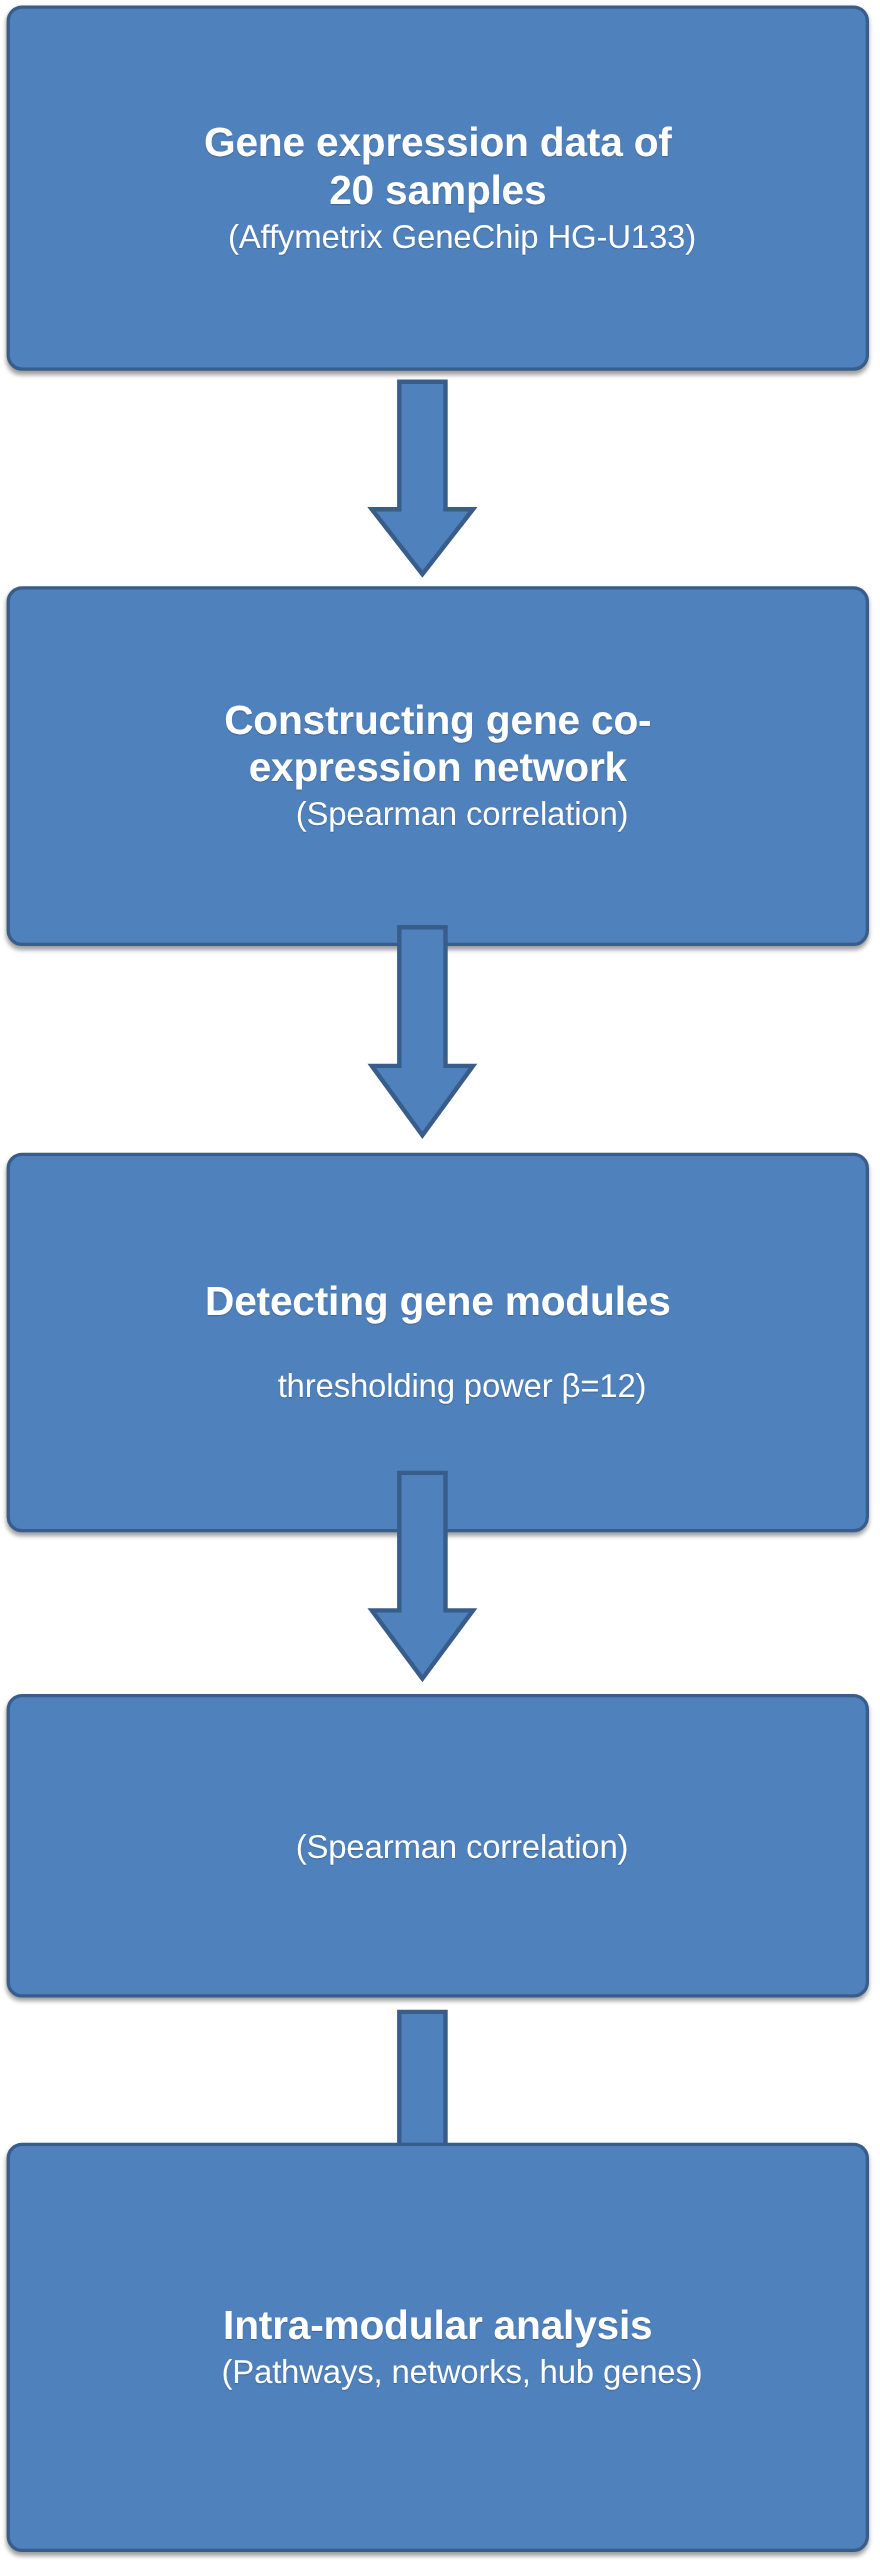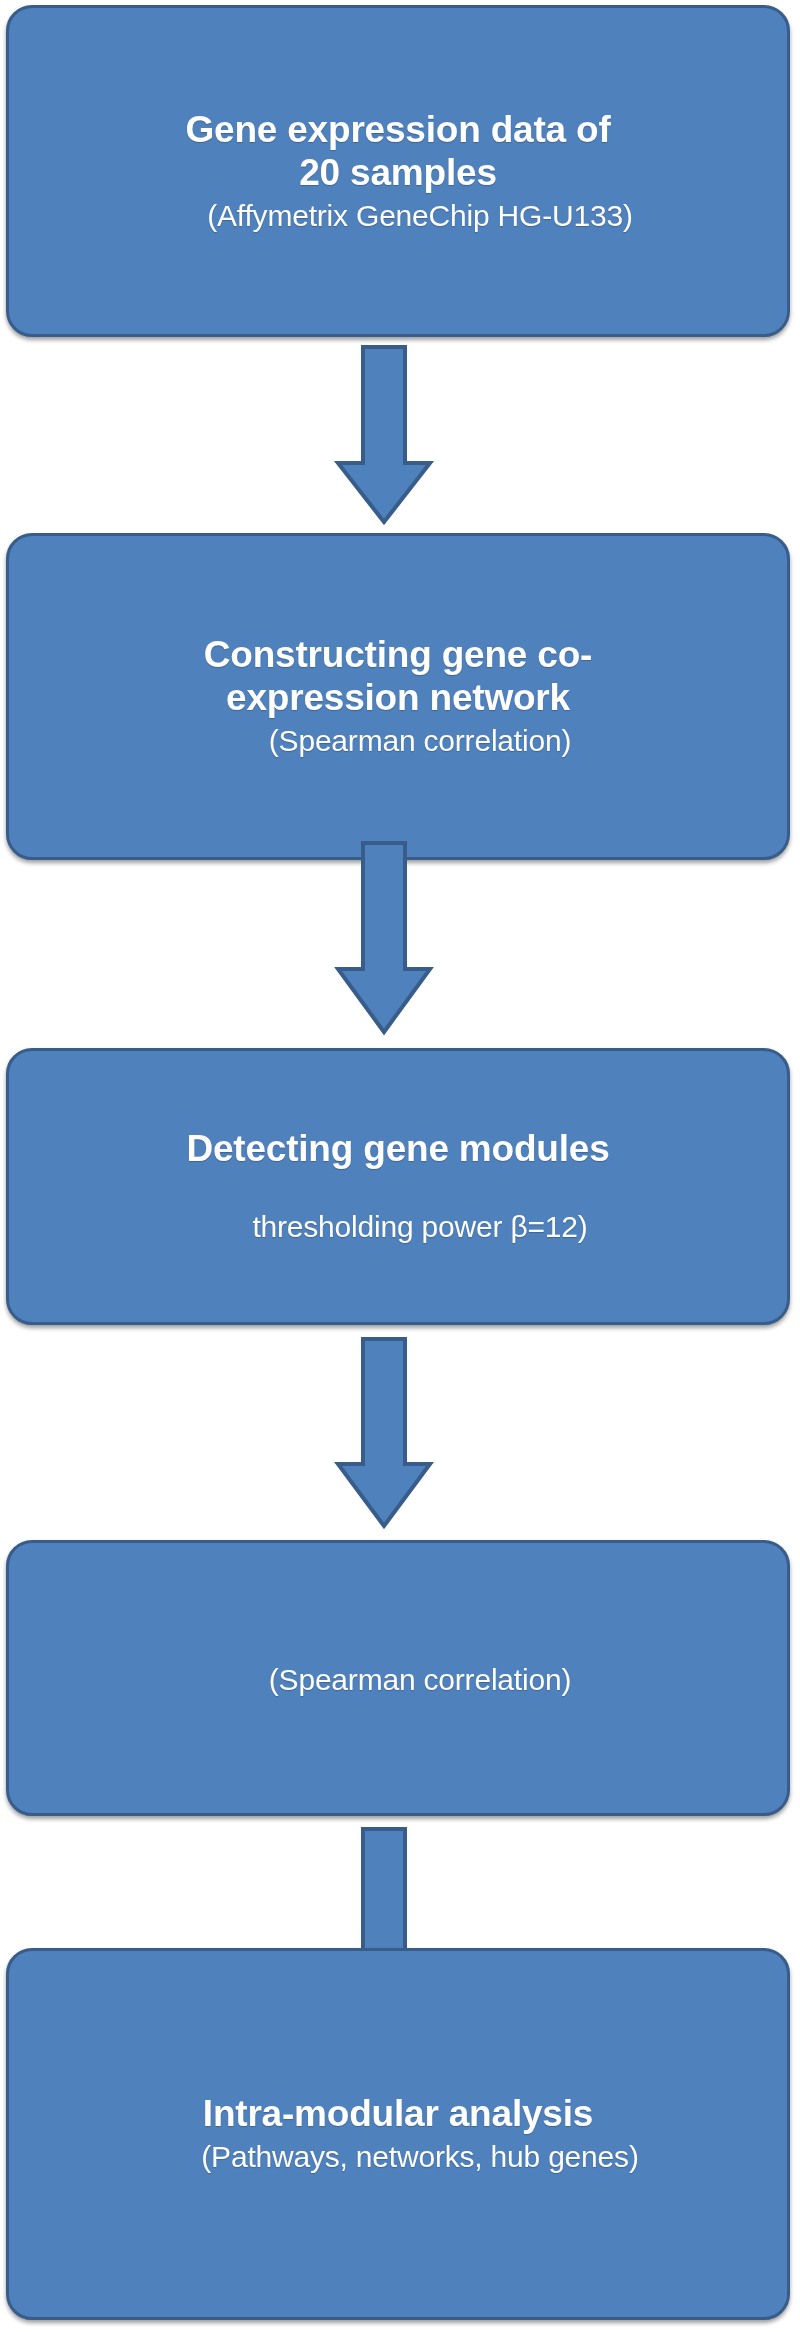--- a/index.html
+++ b/index.html
@@ -23,21 +23,21 @@
   }
 
   
   .node {
     position: absolute;
     left: 6px;
     width: 784px;
     box-sizing: border-box;
     background: #4F81BD;
     border: 3px solid #385D8A;
-    border-radius: 26px;
+    border-radius: 14px;
     box-shadow: 0 3px 4px rgba(0,0,0,0.38);
     display: flex;
     flex-direction: column;
     align-items: center;
     justify-content: center;
     text-align: center;
     color: #FFFFFF;
     padding: 4px 14px;
   }
 
@@ -57,21 +57,21 @@
     letter-spacing: -0.2px;
     text-shadow: 0 1px 1px rgba(0,0,0,0.22);
     max-width: 100%;
     margin-top: 3px;
     margin-left: 44px;
   }
 
   
   #node-0 { top: 5px;    height: 332px; }
   #node-1 { top: 533px;  height: 327px; }
-  #node-2 { top: 1048px; height: 277px; }
+  #node-2 { top: 1048px; height: 345px; }
   #node-3 { top: 1540px; height: 276px; }
   #node-4 { top: 1948px; height: 372px; }
 
   
   .connector {
     position: absolute;
     left: 336px;
     width: 96px;
   }
   .connector svg {

